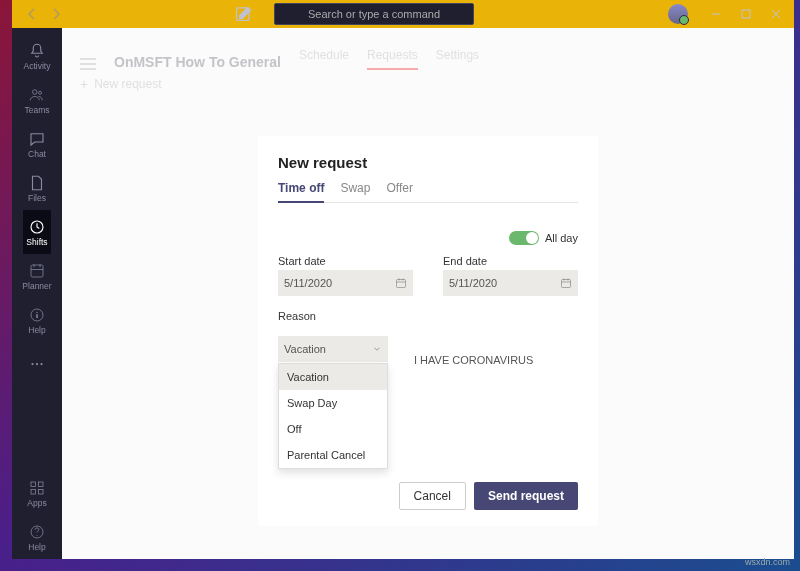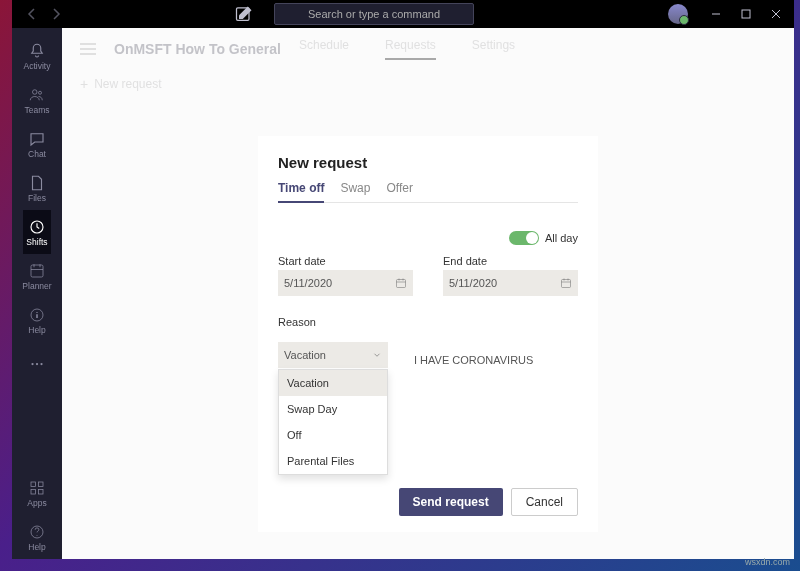--- a/index.html
+++ b/index.html
@@ -1,40 +1,40 @@
 <!DOCTYPE html>
 <html><head>
   <meta charset="utf-8">
   <style>
     * { margin: 0; padding: 0; box-sizing: border-box; font-family: "Segoe UI", sans-serif; }
     body { width: 800px; height: 571px; overflow: hidden; background: linear-gradient(135deg, #8b1538 0%, #4a1f8a 40%, #1a4d8f 100%); position: relative; }
     .app-window { position: absolute; top: 0; left: 12px; right: 6px; bottom: 12px; background: #f0eff4; display: flex; flex-direction: column; }
-    .titlebar { height: 28px; background: #000000; display: flex; align-items: center; position: relative; }
+    .titlebar { height: 28px; background: #eab308; display: flex; align-items: center; position: relative; }
     .tb-nav { display: flex; gap: 8px; margin-left: 12px; }
     .tb-nav-btn { width: 16px; height: 16px; color: #8b8ba0; cursor: pointer; display: flex; align-items: center; justify-content: center; opacity: 0.6; }
     .tb-compose { margin-left: 170px; width: 20px; height: 20px; color: #c0c0d0; display: flex; align-items: center; justify-content: center; }
     .search-bar { background: #1f1f30; border: 1px solid #44445a; height: 22px; flex: 0 0 200px; margin-left: 20px; display: flex; align-items: center; justify-content: center; color: #aaa; font-size: 11px; border-radius: 2px; }
     .tb-right { margin-left: auto; display: flex; align-items: center; gap: 2px; margin-right: 4px; }
     .avatar { width: 20px; height: 20px; border-radius: 50%; background: linear-gradient(#88c,#668); position: relative; }
     .avatar::after { content:""; position:absolute; bottom:-1px; right:-1px; width:8px; height:8px; border-radius:50%; background:#6bb76b; border:1.5px solid #2b2b40; }
     .win-btn { width: 28px; height: 24px; display: flex; align-items: center; justify-content: center; color: #c0c0d0; }
     .main-row { flex: 1; display: flex; min-height: 0; }
     .railbar { width: 50px; background: #1f1f30; display: flex; flex-direction: column; align-items: center; padding-top: 6px; }
     .rail-item { width: 28px; height: 44px; display: flex; flex-direction: column; align-items: center; justify-content: center; color: #8b8ba0; font-size: 8.5px; cursor: pointer; gap: 1px; }
     .rail-item.active { background: #0b0b16; color: #fff; }
     .rail-item svg { width: 18px; height: 18px; }
     .rail-spacer { flex: 1; }
     .content { flex: 1; background: #f5f5f7; position: relative; display: flex; flex-direction: column; }
-    .content-hdr { height: 42px; display: flex; align-items: center; padding: 0 18px; gap: 18px; color: #999; }
+    .content-hdr { height: 42px; display: flex; align-items: flex-end; padding: 0 18px; gap: 18px; color: #999; }
     .hamburger { width: 16px; height: 12px; display:flex; flex-direction:column; justify-content:space-between; }
     .hamburger span { height:2px; background:#bbb; }
     .team-name { font-size: 14px; font-weight:600; color:#7a7a85; }
-    .sec-tabs { display:flex; gap:36px; font-size:12px; color:#bbb; }
+    .sec-tabs { display:flex; gap:18px; font-size:12px; color:#bbb; }
     .sec-tab { padding-bottom: 6px; }
-    .sec-tab.active { border-bottom: 2px solid #404040; }
+    .sec-tab.active { border-bottom: 2px solid #ef4444; }
     .new-req-row { padding: 6px 18px; display:flex; align-items:center; gap:6px; color:#bbb; font-size:12px; }
     .overlay { position:absolute; inset:0; background:rgba(255,255,255,0.55); }
     .dialog { position:absolute; top:108px; left:50%; transform:translateX(-50%); width:340px; background:#fff; padding: 18px 20px 16px 20px; }
     .dlg-title { font-size:15px; font-weight:600; color:#222; margin-bottom: 10px; }
     .dlg-tabs { display:flex; gap:16px; font-size:12px; color:#888; border-bottom:1px solid #e5e5e5; margin-bottom:28px; }
     .dlg-tab { padding-bottom:6px; cursor:pointer; }
     .dlg-tab.active { color:#464775; font-weight:600; border-bottom:2px solid #464775; margin-bottom:-1px; }
     .allday-row { display:flex; justify-content:flex-end; align-items:center; gap:6px; font-size:11px; color:#333; margin-bottom:10px; }
     .toggle { width:30px; height:14px; background:#6bb76b; border-radius:8px; position:relative; }
     .toggle::after { content:""; position:absolute; right:1px; top:1px; width:12px; height:12px; background:#fff; border-radius:50%; }
@@ -225,45 +225,45 @@
             <div class="date-input">
               <span>5/11/2020</span>
               <svg width="12" height="12" viewBox="0 0 24 24">
                   <rect x="3" y="5" width="18" height="16" rx="2" stroke="#666" fill="none"></rect>
                   <path d="M3 10h18M8 3v4M16 3v4" stroke="#666"></path>
                 </svg>
             </div>
           </div>
         </div>
 
-        <div class="field" style="margin-top:20px;">
+        <div class="field" style="margin-top:14px;">
           <div class="field-label">Reason</div>
         </div>
         <div class="reason-wrap">
           <div class="reason-select">
             <span>Vacation</span>
             <svg width="10" height="10" viewBox="0 0 16 16">
                 <path d="M4 6l4 4 4-4" stroke="#666" fill="none"></path>
               </svg>
           </div>
           <div class="dropdown">
             <div class="dd-item sel">Vacation</div>
             <div class="dd-item">Swap Day</div>
             <div class="dd-item">Off</div>
-            <div class="dd-item">Parental Files</div>
+            <div class="dd-item">Parental Cancel</div>
           </div>
         </div>
 
         <div class="note-display">I HAVE CORONAVIRUS</div>
 
         <div class="dlg-footer">
+          <div class="btn btn-secondary">
+              <span>Cancel</span>
+            </div>
           <div class="btn btn-primary">
               <span>Send request</span>
-            </div>
-          <div class="btn btn-secondary">
-              <span>Cancel</span>
             </div>
         </div>
       </div>
     </div>
   </div>
 </div>
 <div class="watermark">wsxdn.com</div>
 
 </body></html>

